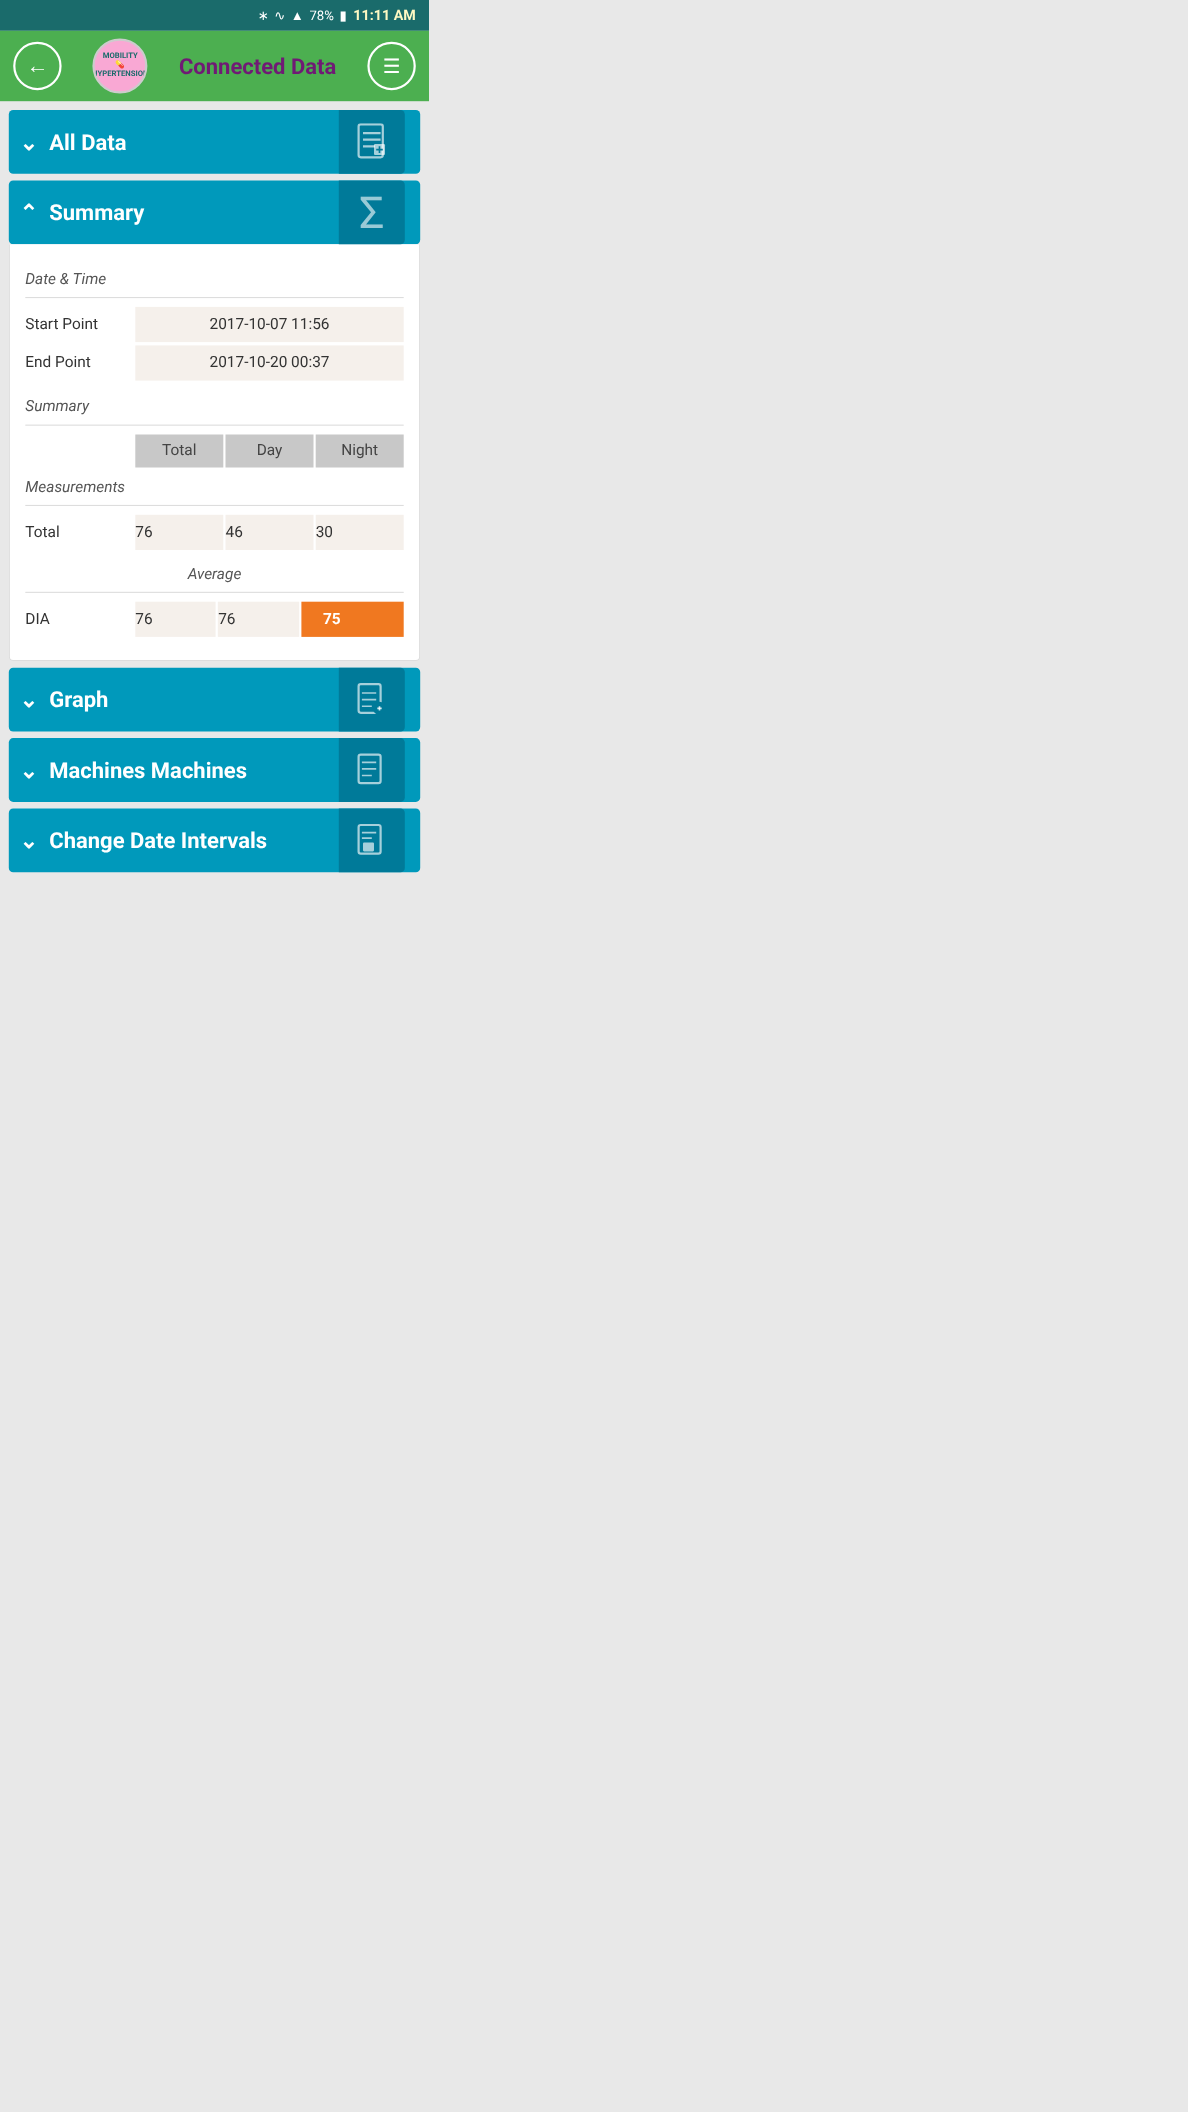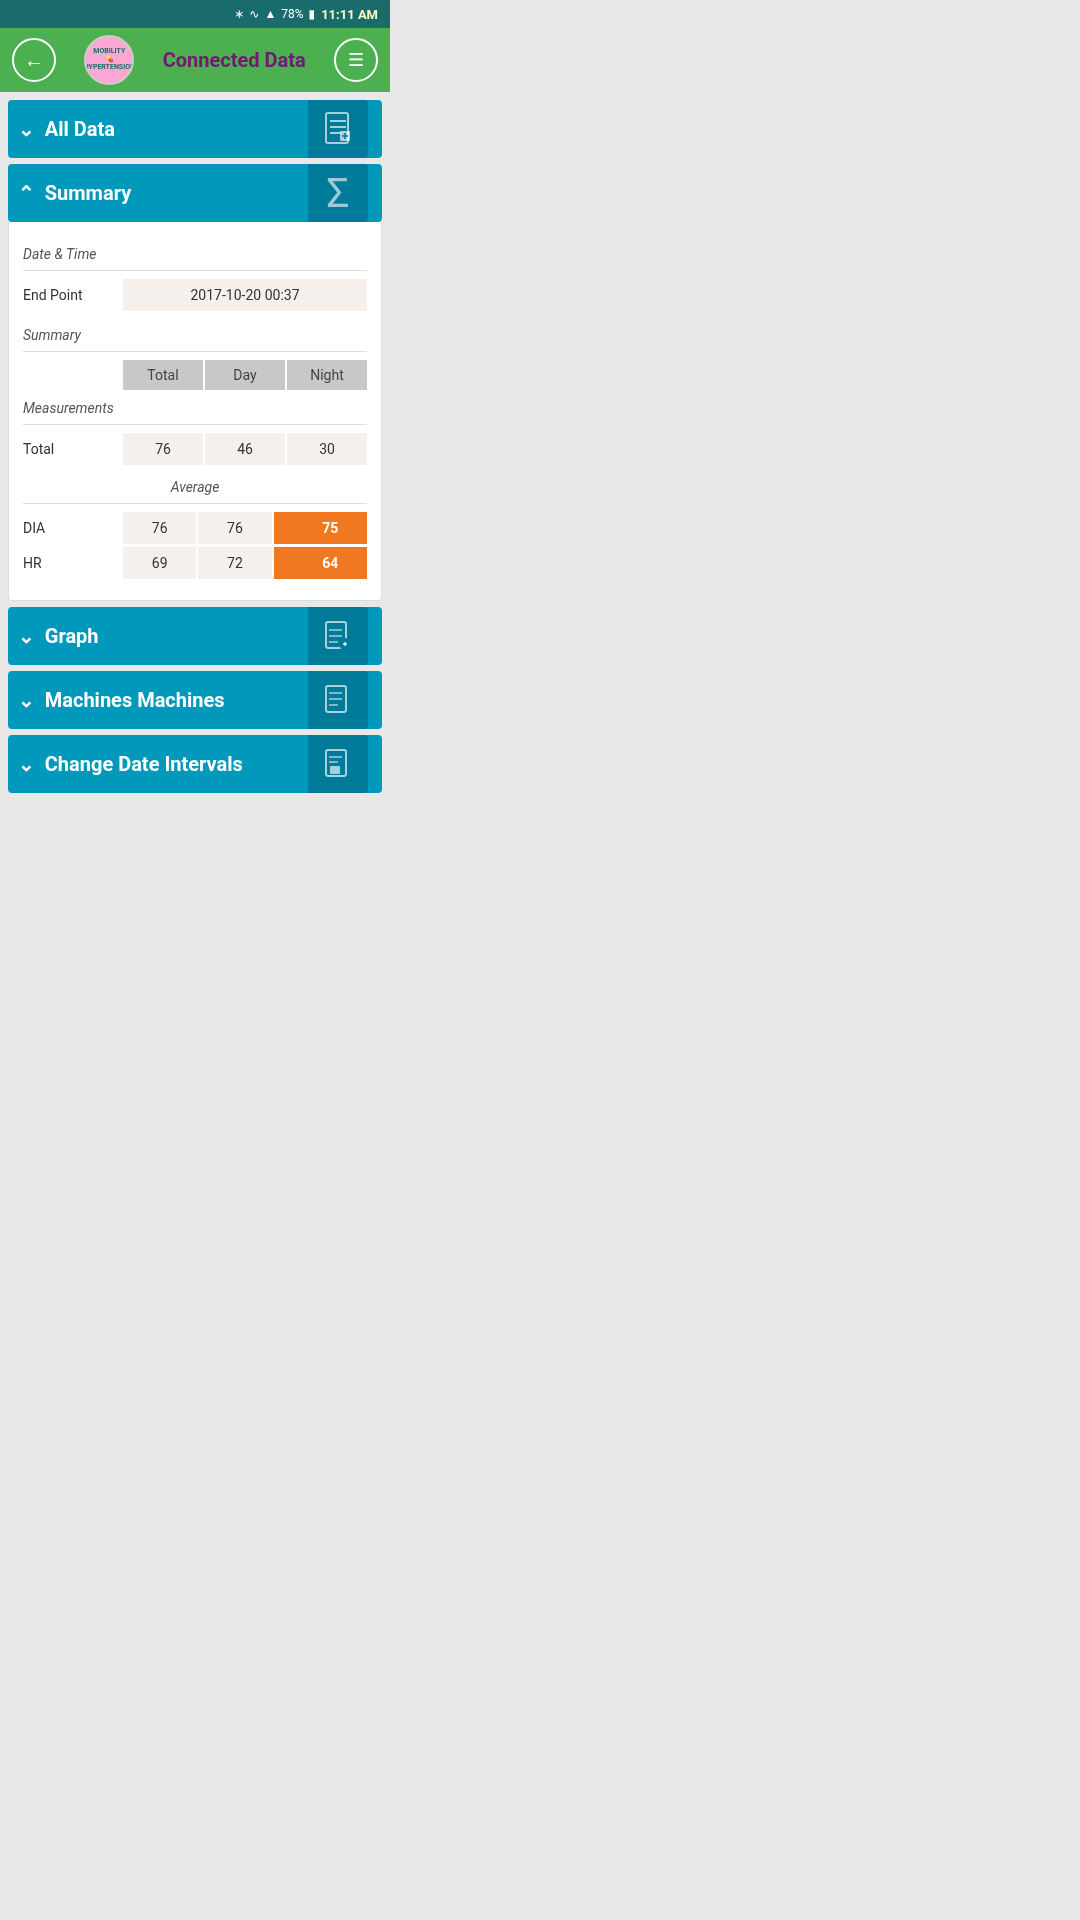--- a/index.html
+++ b/index.html
@@ -197,21 +197,21 @@
       font-size: 14px;
     }
     .table-cells {
       flex: 1;
       display: flex;
       gap: 2px;
     }
     .cell {
       flex: 1;
       background: #f5f0eb;
-      text-align: center;
+      text-align: left;
       padding: 8px 0;
       font-size: 14px;
       color: #333;
     }
     .cell-highlight {
       background: #f07820;
       color: white;
       font-weight: bold;
       padding-left: 20px;
     }
@@ -285,20 +285,24 @@
       <div class="section-icon">
         <span class="sigma-icon">Σ</span>
       </div>
     </div>
 
     <div class="summary-body">
 
       <div class="field-label">Date &amp; Time</div>
       <div class="divider"></div>
 
+      <div class="data-row">
+        <span class="row-label">Start Point</span>
+        <span class="row-value">2017-10-07 11:56</span>
+      </div>
 
       <div class="data-row">
         <span class="row-label">End Point</span>
         <span class="row-value">2017-10-20 00:37</span>
       </div>
 
       <div class="field-label" style="margin-top:16px;">Summary</div>
       <div class="divider"></div>
 
       <div class="table-header-row">
@@ -325,28 +329,20 @@
 
       <div class="table-data-row">
         <span class="table-row-label">DIA</span>
         <div class="table-cells">
           <span class="cell">76</span>
           <span class="cell">76</span>
           <span class="cell cell-highlight">75</span>
         </div>
       </div>
 
-      <div class="table-data-row">
-        <span class="table-row-label">HR</span>
-        <div class="table-cells">
-          <span class="cell">69</span>
-          <span class="cell">72</span>
-          <span class="cell cell-highlight">64</span>
-        </div>
-      </div>
 
     </div>
   </div>
 
   <div>
     <div class="section-header">
       <div class="section-header-inner">
         <div class="section-header-left">
           <span class="chevron">⌄</span>
           <span class="section-title">Graph</span>

